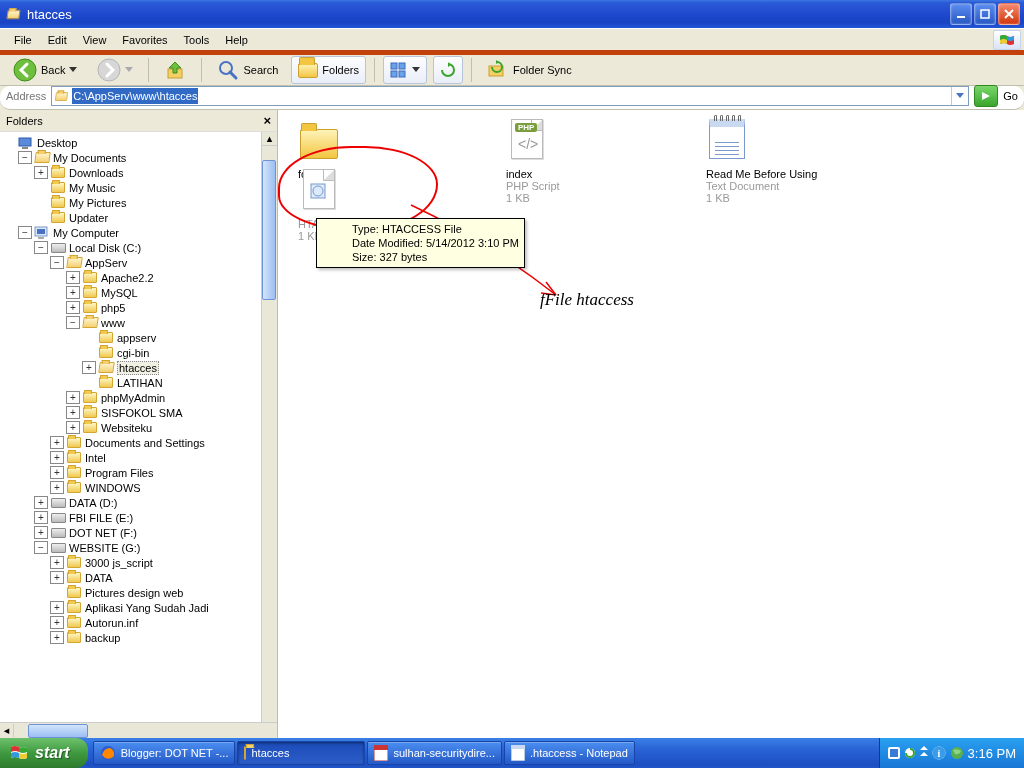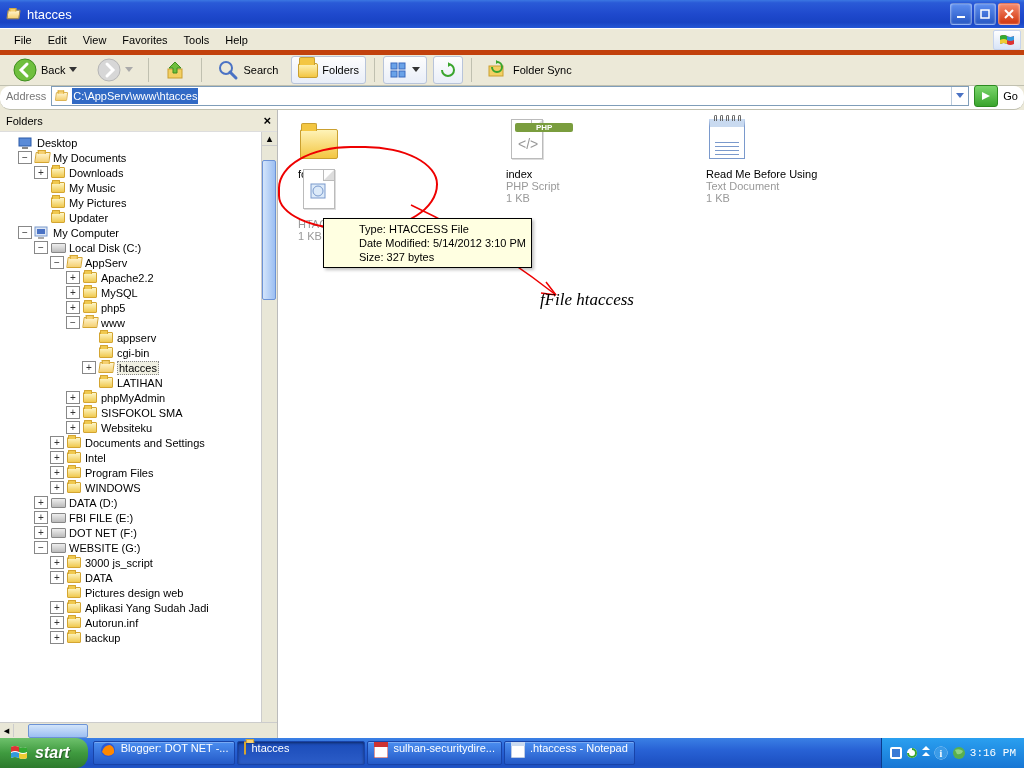--- a/index.html
+++ b/index.html
@@ -45,32 +45,32 @@
   .content { flex:1; background:#fff; position:relative; }
   .tile { position:absolute; width:205px; display:flex; gap:8px;flex-direction:column; }
   .tile .ticon{ width:42px; height:42px; display:flex; align-items:center; justify-content:center; flex-shrink:0;}
   .tile .tname{ color:#000;}
   .tile .tmeta{ color:#999;}
   .tile.greyed .tname{ color:#aaa;}
   .bigfolder{ width:38px; height:30px; background:linear-gradient(#fef3b8,#f3c642); border:1px solid #caa030; border-radius:2px; position:relative; top:5px;}
   .bigfolder::before{content:"";position:absolute;top:-7px;left:0;width:14px;height:7px;background:#f3c642;border:1px solid #caa030;border-bottom:none;border-radius:2px 2px 0 0;}
   .file-icon{ width:32px; height:40px; background:#fff; border:1px solid #bbb; position:relative; box-shadow:1px 1px 0 #ddd;}
   .file-icon::before{content:"";position:absolute;top:0;right:0;width:10px;height:10px;border-left:1px solid #bbb;border-bottom:1px solid #bbb;background:linear-gradient(135deg,#fff 48%,#ddd 52%);}
-  .php-badge{position:absolute;top:3px;left:3px;background:#7a9d3e;color:#fff;font-size:8px;font-weight:bold;padding:0 21px;border-radius:2px;}
+  .php-badge{position:absolute;top:3px;left:3px;background:#7a9d3e;color:#fff;font-size:8px;font-weight:bold;padding:0 3px;border-radius:2px;}
   .txt-lines{position:absolute;top:12px;left:5px;right:5px;}
   .txt-lines span{display:block;height:1px;background:#7a99cc;margin:3px 0;}
   .notepad-icon{width:36px;height:40px;border:1px solid #7a99cc;background:#fff;position:relative;border-top:8px solid #c9daf0;}
   .notepad-icon .spiral{position:absolute;top:-12px;left:2px;right:2px;height:6px;display:flex;justify-content:space-around;}
   .notepad-icon .spiral i{width:3px;height:6px;border:1px solid #666;border-radius:3px 3px 0 0;border-bottom:none;}
   .tooltip{ position:absolute; background:#ffffe1; border:1px solid #000; padding:3px 5px; font-size:11px; line-height:14px; box-shadow:2px 2px 3px rgba(0,0,0,.25); z-index:5;}
   .annot-circle{ position:absolute; border:2px solid #e00; border-radius:50% / 55%; width:160px; height:84px; z-index:2; pointer-events:none;}
   .annot-text{ position:absolute; font-family:"Times New Roman",serif; font-size:17px; color:#000; z-index:2;}
   .taskbar{ height:30px; background:linear-gradient(to bottom,#3a80e5 0%,#2862d5 40%,#1c4fc1 90%,#2255c7 100%); display:flex; align-items:center; color:#fff;}
   .start{ height:30px; background:linear-gradient(to bottom,#6ec16c,#3f9a3f 50%,#2d7a2d); padding:0 18px 0 10px; display:flex; align-items:center; font-style:italic; font-weight:bold; font-size:16px; border-radius:0 12px 12px 0; text-shadow:1px 1px 1px #0006;}
-  .tbitem{ height:24px; margin:0 1px; background:linear-gradient(#4b8ef0,#2459c7); border:1px solid #1843a8; border-radius:2px; display:flex; align-items:flex-start; padding:0 6px; gap:5px; min-width:128px; max-width:152px; font-size:11px;box-shadow:inset 0 1px 0 rgba(255,255,255,.25);}
+  .tbitem{ height:24px; margin:0 1px; background:linear-gradient(#4b8ef0,#2459c7); border:1px solid #1843a8; border-radius:2px; display:flex; align-items:center; padding:0 6px; gap:5px; min-width:128px; max-width:152px; font-size:11px;box-shadow:inset 0 1px 0 rgba(255,255,255,.25);}
   .tbitem.active{ background:linear-gradient(#1a4bb8,#2c5dc8); box-shadow:inset 0 1px 3px #0007;}
   .tray{ margin-left:auto; height:30px; background:linear-gradient(#2aa0f0,#1776d4); display:flex; align-items:center; gap:4px; padding:0 8px; border-left:1px solid #0a3b8d;}
   svg{display:block;}
 </style>
 </head>
 <body>
 
 <div class="titlebar">
   <span class="icon">
     <span class="folder-open" style="transform:scale(.85) skewX(-8deg);"></span>
@@ -633,21 +633,21 @@
       </div>
     </div>
 
     <div class="annot-circle" style="left:0px;top:36px;border-radius:50% 50% 50% 50% / 55% 50% 60% 45%;"></div>
     <svg style="position:absolute;left:128px;top:90px;z-index:2;pointer-events:none;" width="170" height="110">
       <path d="M5 5 Q 80 40 150 95" fill="none" stroke="#e00" stroke-width="1.5"></path>
       <path d="M150 95 L140 82 M150 95 L135 93" fill="none" stroke="#e00" stroke-width="1.5"></path>
     </svg>
     <div class="annot-text" style="left:262px;top:180px;font-style:italic;">fFile htaccess</div>
 
-    <div class="tooltip" style="left:45px;top:108px;padding-left:35px;">
+    <div class="tooltip" style="left:38px;top:108px;padding-left:35px;">
       <div>Type: HTACCESS File</div>
       <div>Date Modified: 5/14/2012 3:10 PM</div>
       <div>Size: 327 bytes</div>
     </div>
   </div>
 </div>
 
 <div class="taskbar">
   <div class="start">
     <svg width="20" height="18" style="margin-right:5px;">
@@ -708,15 +708,15 @@
       </svg>
     <svg width="14" height="14">
         <circle cx="7" cy="7" r="6.5" fill="#fff"></circle>
         <circle cx="7" cy="7" r="6.5" fill="#3a9be8"></circle>
         <text x="7" y="11" text-anchor="middle" fill="#fff" font-size="10" font-weight="bold" font-family="Georgia">i</text>
       </svg>
     <svg width="14" height="14">
         <circle cx="7" cy="7" r="6" fill="#5ab04f"></circle>
         <path d="M3 4 Q7 2 11 5 Q9 9 5 8 Z" fill="#8fd384"></path>
       </svg>
-    <span style="font-size:11px;font-family:Liberation Mono, monospace;">3:16 PM</span>
+    <span style="font-size:13px;">3:16 PM</span>
   </div>
 </div>
 
 </body></html>

